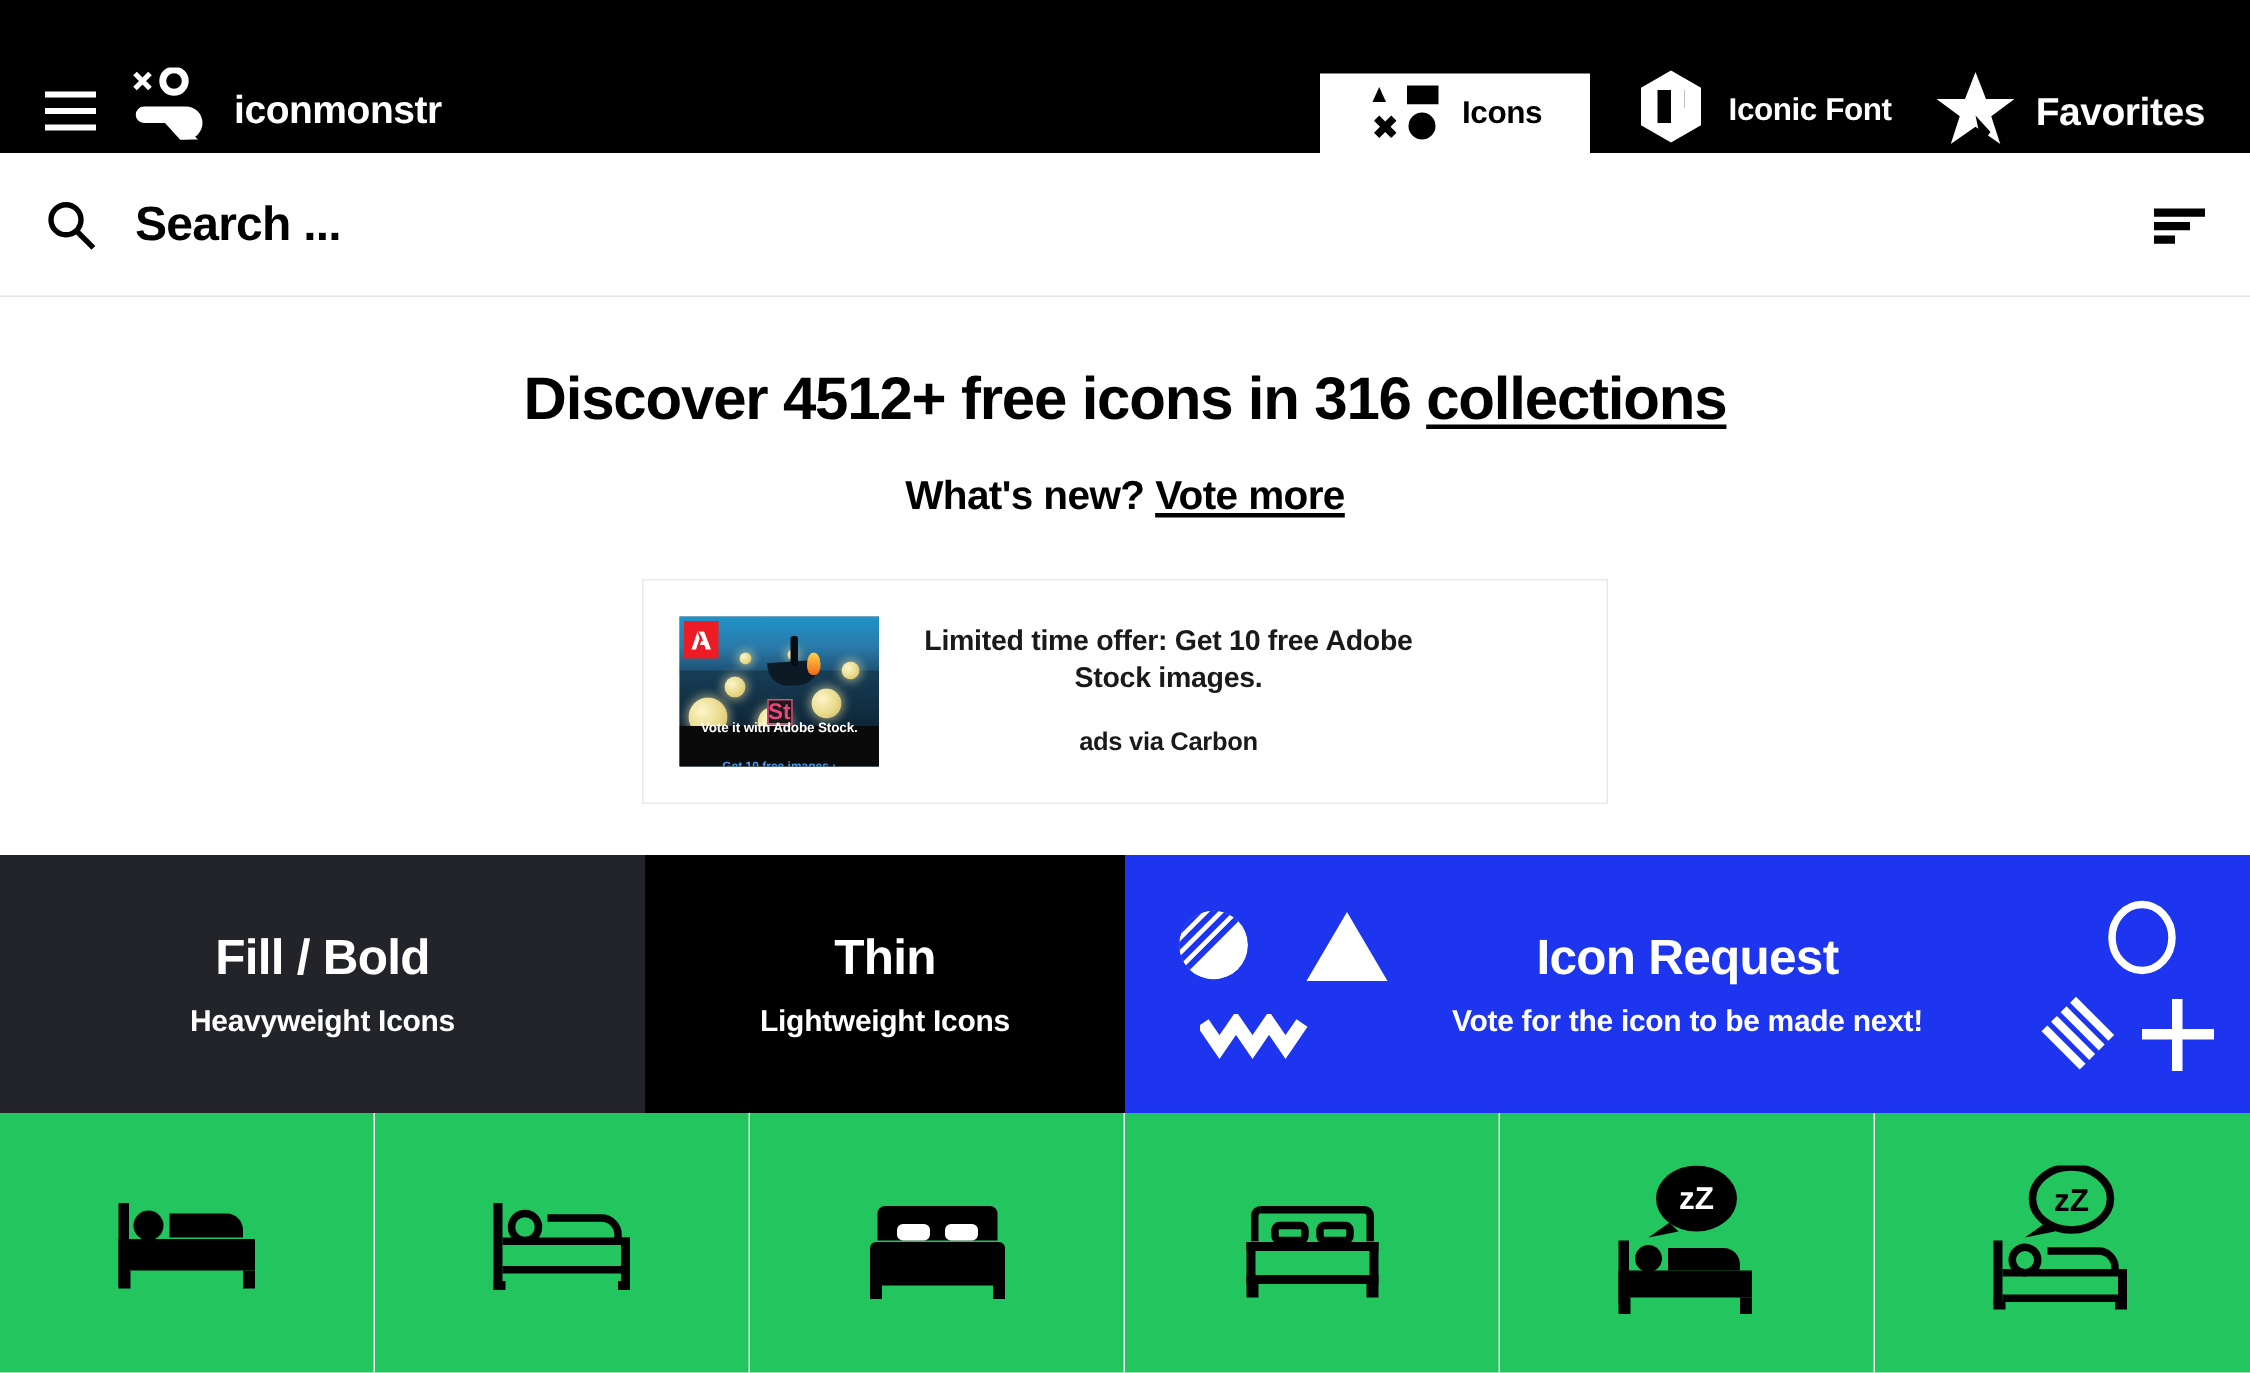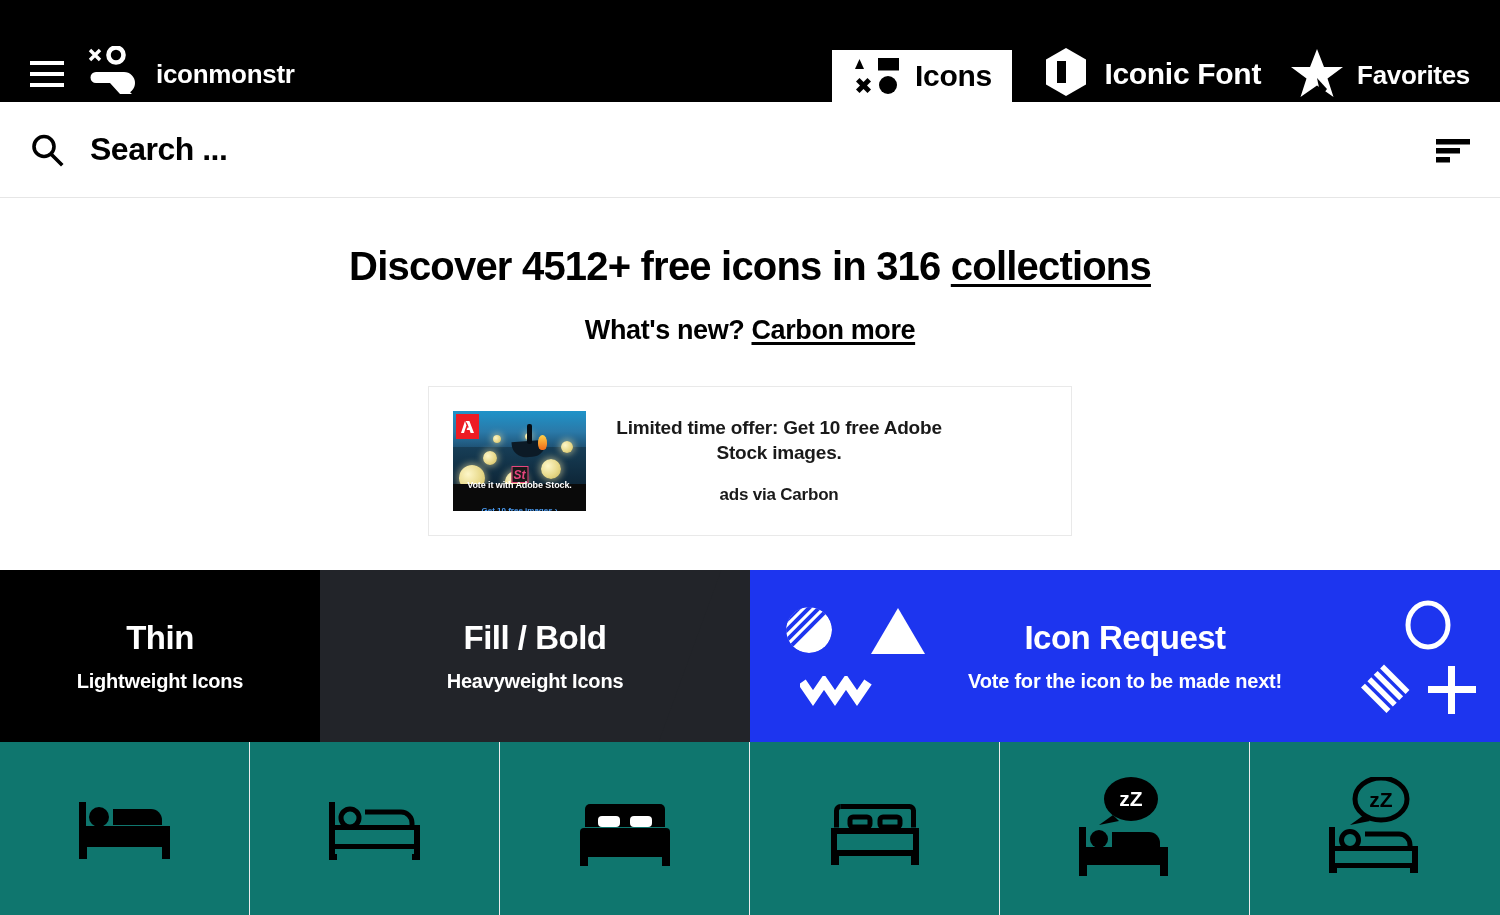--- a/index.html
+++ b/index.html
@@ -35,21 +35,21 @@
     color: #fff; font-size: 26px; font-weight: 700; letter-spacing: -0.3px;
   }
   .nav-spacer { flex: 1 1 auto; }
 
   .tab {
     display: flex; align-items: center; gap: 14px;
     padding: 0 30px;
     cursor: pointer;
     flex: 0 0 auto;
   }
-  .tab-label { font-size: 30px; font-weight: 700; letter-spacing: -0.3px; }
+  .tab-label { font-size: 21px; font-weight: 700; letter-spacing: -0.3px; }
   .tab.active { background: #ffffff; }
   .tab.active .tab-label { color: #000; }
   .tab:not(.active) .tab-label { color: #fff; }
   .tab.icons-tab { width: 180px; justify-content: center; }
 
   .fav {
     display: flex; align-items: center; gap: 14px;
     padding-right: 30px; cursor: pointer;
   }
   .fav-label { color: #fff; font-size: 26px; font-weight: 700; letter-spacing: -0.3px; }
@@ -131,24 +131,23 @@
   .ad-thumb .adobe-logo {
     position: absolute; left: 3px; top: 3px; width: 23px; height: 25px;
     background: #ed1c24;
     display: flex; align-items: center; justify-content: center;
   }
   .ad-thumb .adobe-logo svg { display: block; }
   .ad-thumb .stock-badge {
     position: absolute; left: 50%; top: 55%; transform: translateX(-50%);
     width: 17px; height: 17px; background: #1a1a1a;
     border: 1px solid #e8467f;
-    color: #e8467f; font-size: 12px; font-weight: 700;
+    color: #e8467f; font-size: 15px; font-weight: 700;
     display: flex; align-items: center; justify-content: center;
     font-family: "Liberation Sans", sans-serif;
-    font-style: italic;
   }
   .ad-thumb .bottombar {
     position: absolute; left: 0; bottom: 0; width: 100%; height: 27px;
     background: #0a0a0a;
     display: flex; flex-direction: column; align-items: center; justify-content: center;
   }
   .ad-thumb .bb-line1 { color: #fff; font-size: 9px; font-weight: 700; letter-spacing: -0.1px; }
   .ad-thumb .bb-line2 { color: #4a9df5; font-size: 8px; font-weight: 700; margin-top: 16px; }
   .ad-text { padding-top: 4px; }
   .ad-headline {
@@ -193,21 +192,21 @@
   .deco-zigzag { left: 50px; top: 106px; width: 72px; height: 30px; }
   .deco-ring { right: 48px; top: 30px; width: 48px; height: 50px; }
   .deco-stripes-sq { right: 88px; top: 92px; width: 56px; height: 56px; }
   .deco-plus { right: 22px; top: 94px; width: 52px; height: 52px; }
 
   
   .icon-grid {
     position: absolute; left: 0; top: 742px;
     width: 1500px; height: 173px;
     display: flex;
-    background: #0f766e;
+    background: #22c55e;
   }
   .icon-cell {
     width: 250px; height: 173px;
     border-right: 1px solid #ededed;
     display: flex; align-items: center; justify-content: center;
     cursor: pointer;
   }
   .icon-cell:last-child { border-right: none; }
   .icon-cell svg { display: block; }
 </style>
@@ -285,21 +284,21 @@
       <rect x="0" y="20" width="14" height="5.5" fill="#000"></rect>
     </svg>
   </span>
 </div>
 
 <div class="hero">
   <div class="hero-title">
     <span>Discover 4512+ free icons in 316 </span><u>collections</u>
   </div>
   <div class="hero-sub">
-    <span>What's new? </span><u>Carbon more</u>
+    <span>What's new? </span><u>Vote more</u>
   </div>
 
   <div class="ad-wrap">
     <div class="ad">
       <div class="ad-thumb">
         <div class="sky"></div>
         <div class="water"></div>
         <div class="orb" style="left:6px;  top:54px; width:26px; height:26px;"></div>
         <div class="orb" style="left:30px; top:40px; width:14px; height:14px;"></div>
         <div class="orb" style="left:52px; top:60px; width:22px; height:22px;"></div>
@@ -325,28 +324,28 @@
       <div class="ad-text">
         <div class="ad-headline">Limited time offer: Get 10 free Adobe Stock images.</div>
         <div class="ad-via">ads via Carbon</div>
       </div>
     </div>
   </div>
 </div>
 
 <div class="banners">
 
+  <div class="banner banner-fill">
+    <div class="banner-title">Fill / Bold</div>
+    <div class="banner-sub">Heavyweight Icons</div>
+  </div>
+
   <div class="banner banner-thin">
     <div class="banner-title">Thin</div>
     <div class="banner-sub">Lightweight Icons</div>
-  </div>
-
-  <div class="banner banner-fill">
-    <div class="banner-title">Fill / Bold</div>
-    <div class="banner-sub">Heavyweight Icons</div>
   </div>
 
   <div class="banner banner-request">
     <span class="deco deco-striped-circle">
       <svg width="48" height="48" viewBox="0 0 48 48">
         <defs>
           <clipPath id="cc">
               <circle cx="24" cy="24" r="23"></circle>
             </clipPath>
         </defs>

